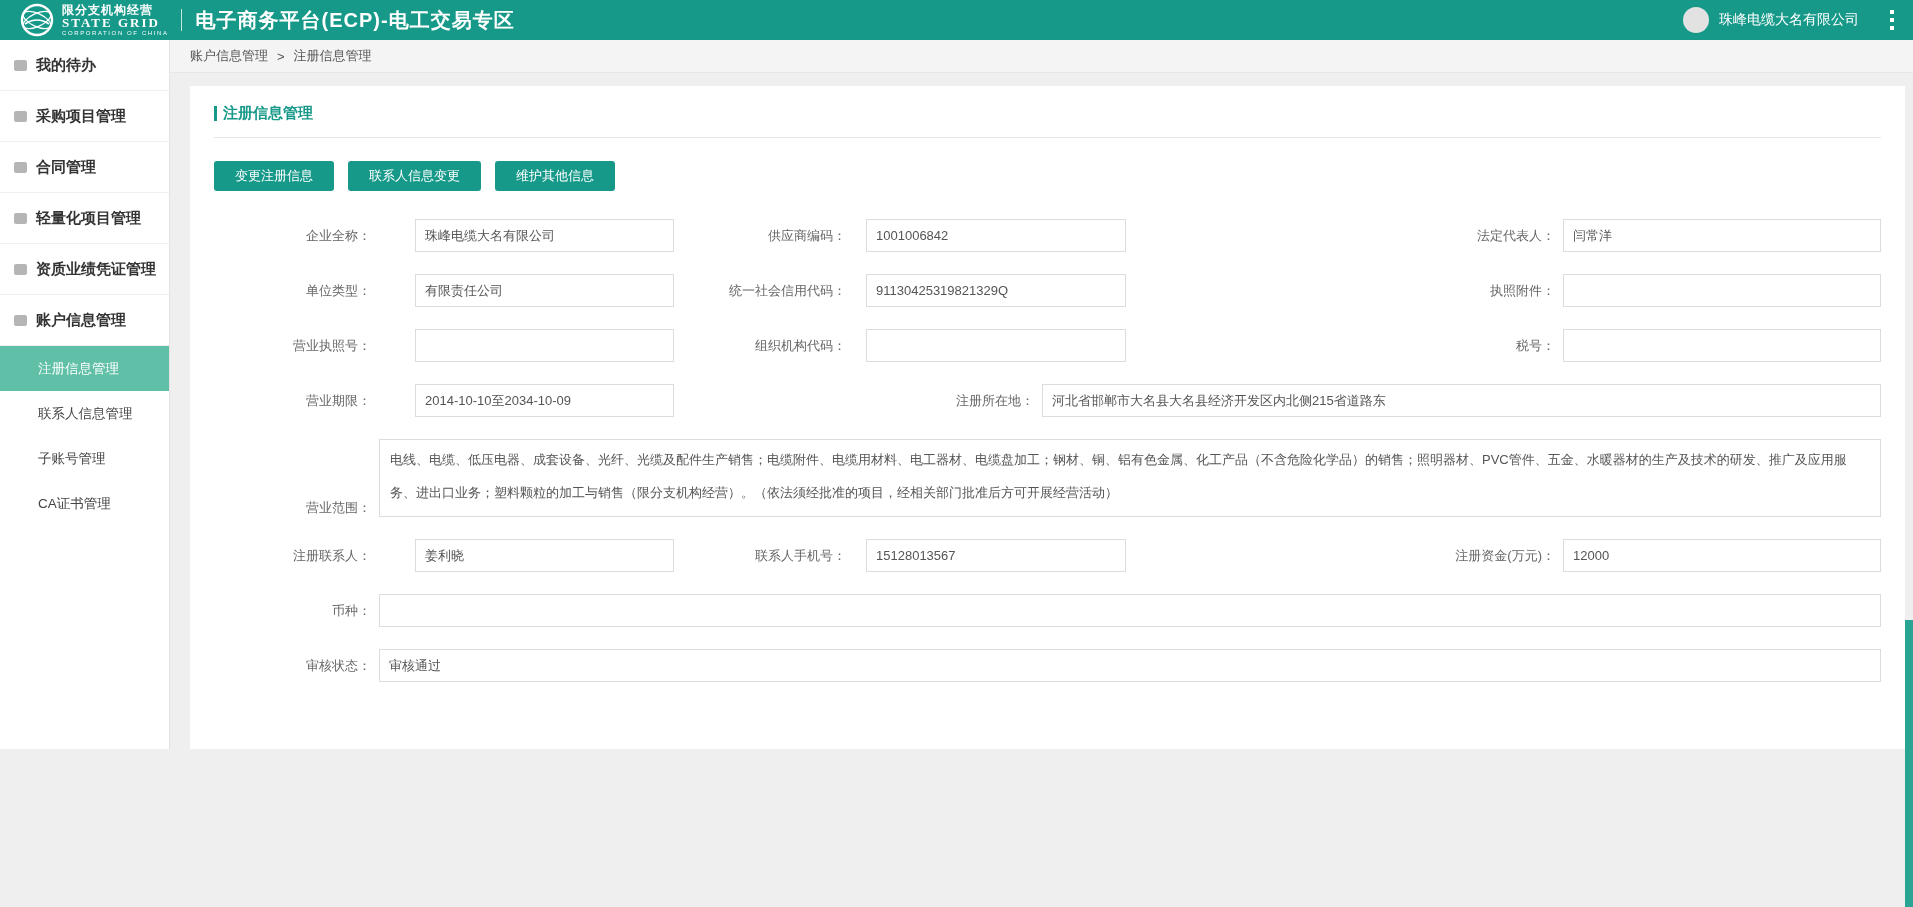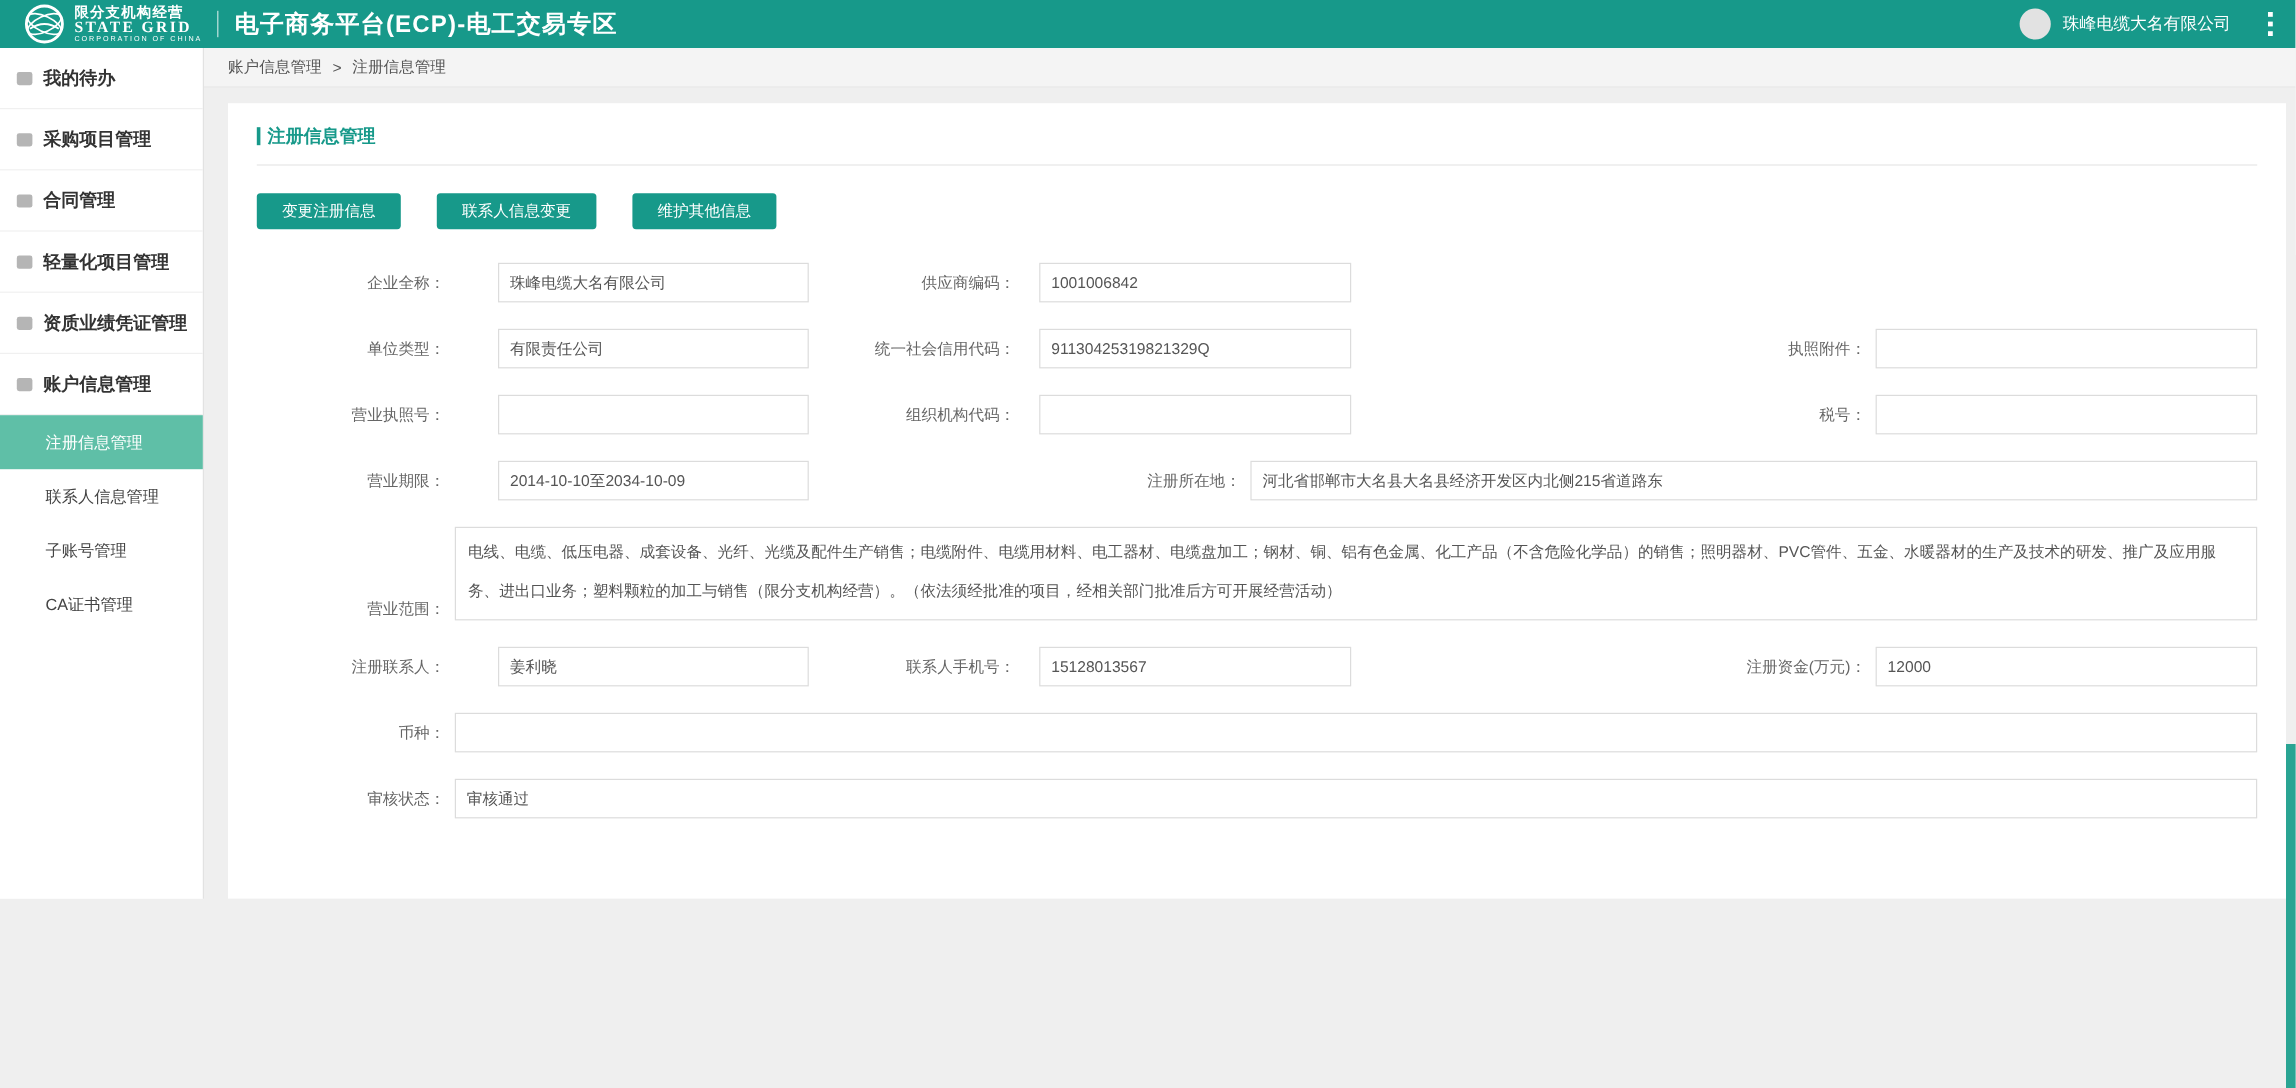--- a/index.html
+++ b/index.html
@@ -42,21 +42,21 @@
     height:33px; background:#f4f4f4; border-bottom:1px solid #e7e7e7;
     display:flex; align-items:center; padding-left:20px; font-size:13px; color:#555; gap:9px; flex-shrink:0;
   }
   .crumb { cursor:pointer; }
   .card { background:#fff; margin:13px 8px 0 20px; flex:1; padding:18px 24px 24px 24px; }
   
   .page-title-row { display:flex; align-items:center; }
   .title-bar { width:3px; height:15px; background:#17998a; margin-right:6px; }
   .page-title { color:#17998a; font-size:15px; font-weight:bold; }
   .title-hr { border:none; border-top:1px solid #e6e6e6; margin:14px 0 0 0; }
-  .btn-row { margin-top:23px; display:flex; gap:30px; }
+  .btn-row { margin-top:23px; display:flex; gap:14px; }
   .btn {
     background:#17998a; color:#fff; font-size:13px; height:30px; padding:0 21px;
     border:none; border-radius:3px; cursor:pointer; font-family:inherit;
   }
   
   .form { margin-top:28px; }
   .frow { display:flex; align-items:center; margin-bottom:22px; }
   .frow.top { align-items:flex-end; }
   .flabel { width:165px; text-align:right; font-size:13px; color:#666; flex-shrink:0; padding-right:8px; }
   .frow.top .flabel { padding-top:10px; }
@@ -180,20 +180,24 @@
 
         <div class="frow">
           <div class="cell c1">
             <label class="flabel">企业全称：</label>
             <input class="finput" readonly="" value="珠峰电缆大名有限公司" style="">
           </div>
           <div class="cell c2">
             <label class="flabel">供应商编码：</label>
             <input class="finput" readonly="" value="1001006842" style="">
           </div>
+          <div class="cell c3">
+            <label class="flabel">法定代表人：</label>
+            <input class="finput" readonly="" value="闫常洋" style="">
+          </div>
         </div>
 
         <div class="frow">
           <div class="cell c1">
             <label class="flabel">单位类型：</label>
             <input class="finput" readonly="" value="有限责任公司" style="">
           </div>
           <div class="cell c2">
             <label class="flabel">统一社会信用代码：</label>
             <input class="finput" readonly="" value="91130425319821329Q" style="">

